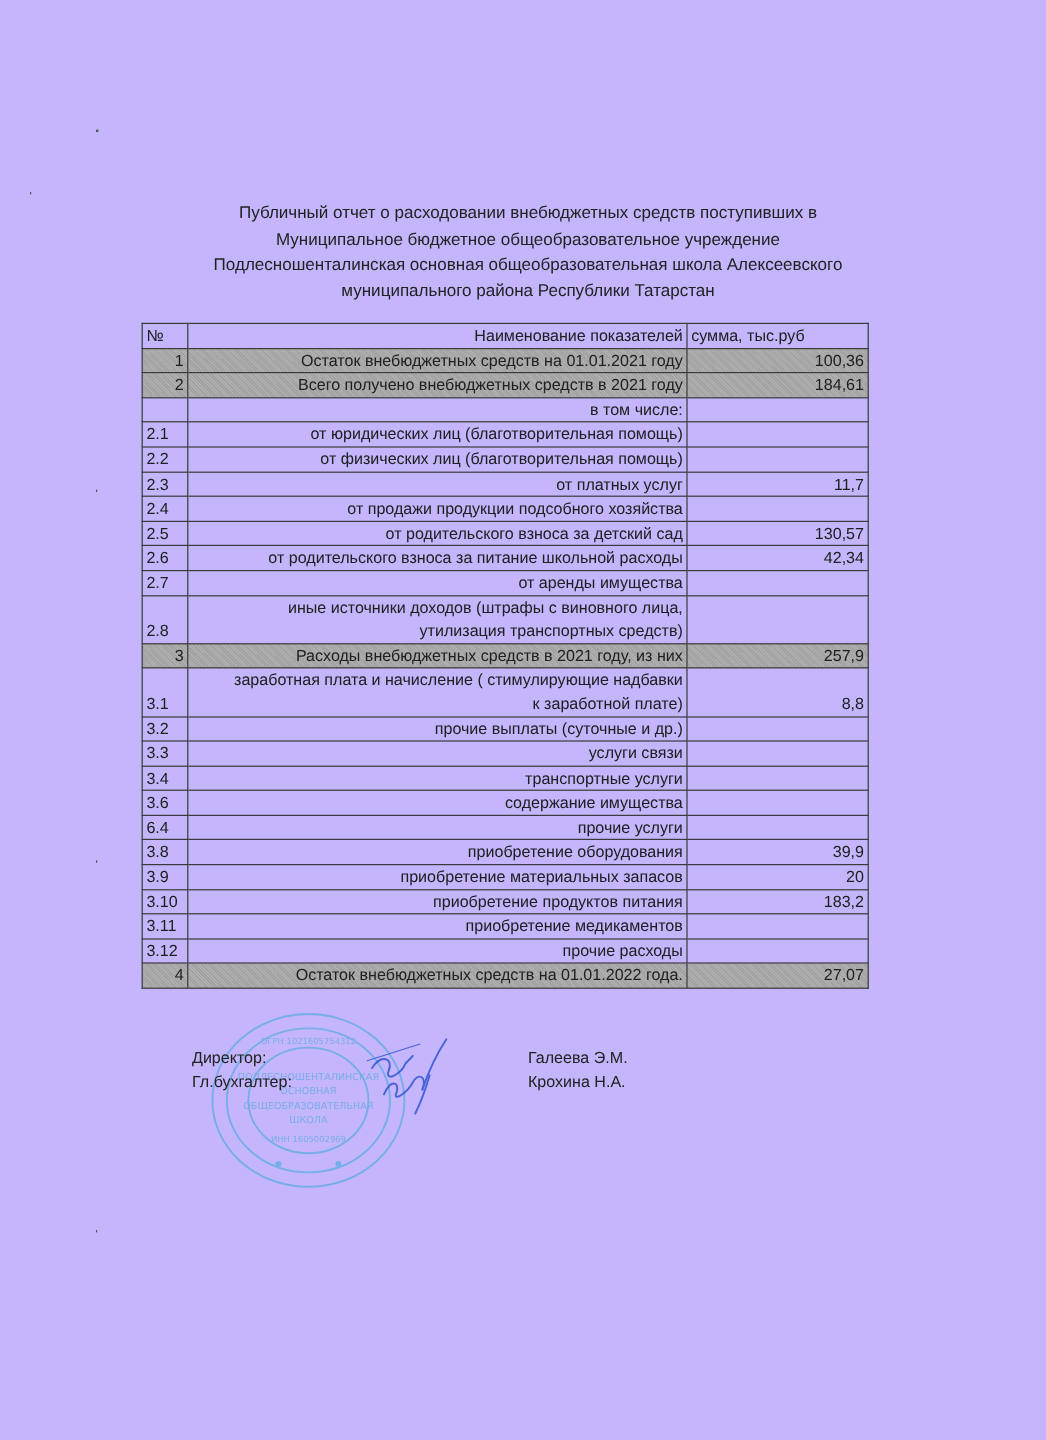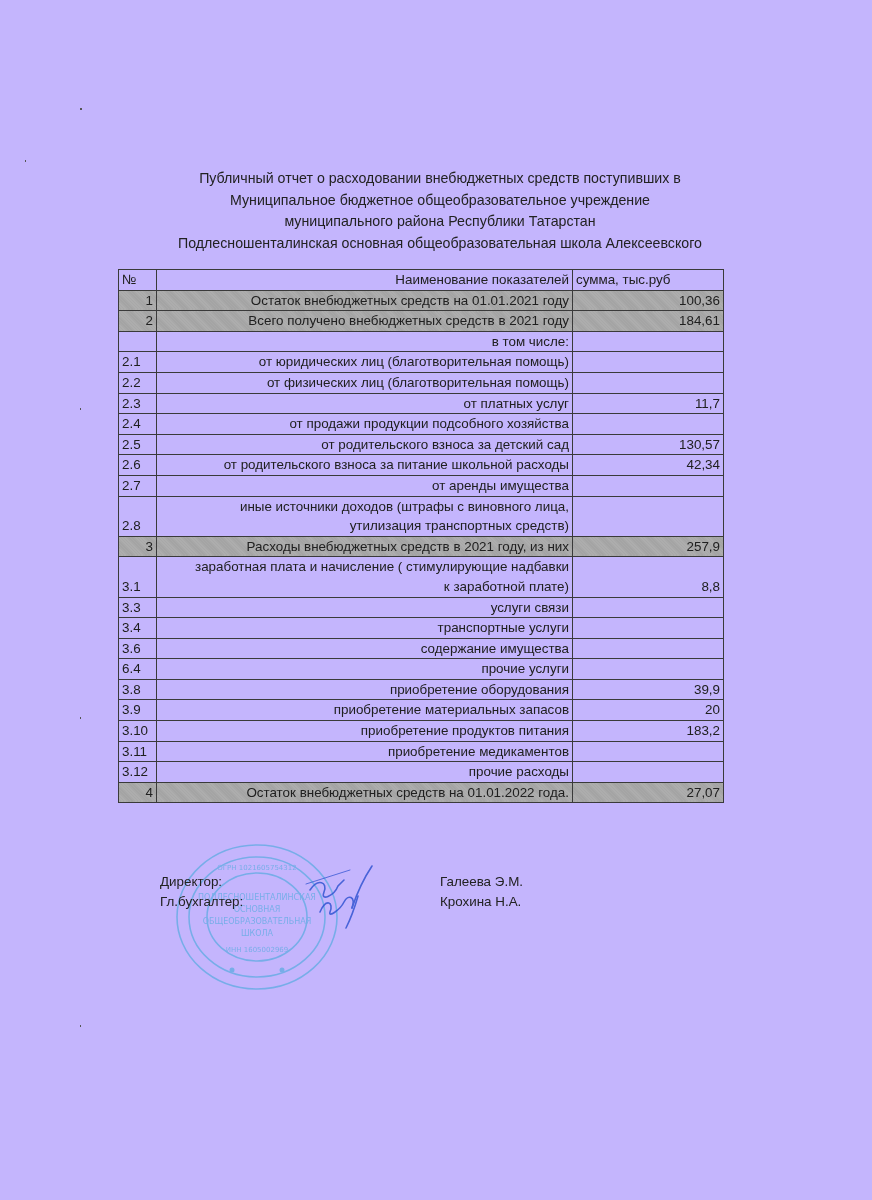--- a/index.html
+++ b/index.html
@@ -99,22 +99,22 @@
 
   <span class="speck" style="left:80px;top:108px;"></span>
   <span class="speck" style="left:25px;top:160px;width:1px;"></span>
   <span class="speck" style="left:80px;top:408px;width:1px;"></span>
   <span class="speck" style="left:80px;top:717px;width:1px;"></span>
   <span class="speck" style="left:80px;top:1025px;width:1px;"></span>
 
   <div class="title">
     <div>Публичный отчет о расходовании внебюджетных средств поступивших в</div>
     <div>Муниципальное бюджетное общеобразовательное учреждение</div>
+    <div>Подлесношенталинская основная общеобразовательная школа  Алексеевского</div>
     <div>муниципального района Республики Татарстан</div>
-    <div>Подлесношенталинская основная общеобразовательная школа  Алексеевского</div>
   </div>
 
   <table class="report">
     <tbody id="report-body">
       <tr class="hdr">
         <td class="num">№</td>
         <td class="name">Наименование показателей</td>
         <td class="sum">сумма, тыс.руб</td>
       </tr>
     <tr class="hl">
@@ -180,20 +180,25 @@
           <td class="name">Расходы внебюджетных средств в 2021 году, из них</td>
           <td class="sum">257,9</td>
         </tr>
         <tr class="tall">
           <td class="num">3.1</td>
           <td class="name">
             <span>заработная плата и начисление ( стимулирующие надбавки</span>
             <span>к заработной плате)</span>
           </td>
           <td class="sum">8,8</td>
+        </tr>
+        <tr>
+          <td class="num">3.2</td>
+          <td class="name">прочие выплаты (суточные и др.)</td>
+          <td class="sum"></td>
         </tr>
         <tr>
           <td class="num">3.3</td>
           <td class="name">услуги связи</td>
           <td class="sum"></td>
         </tr>
         <tr>
           <td class="num">3.4</td>
           <td class="name">транспортные услуги</td>
           <td class="sum"></td>

